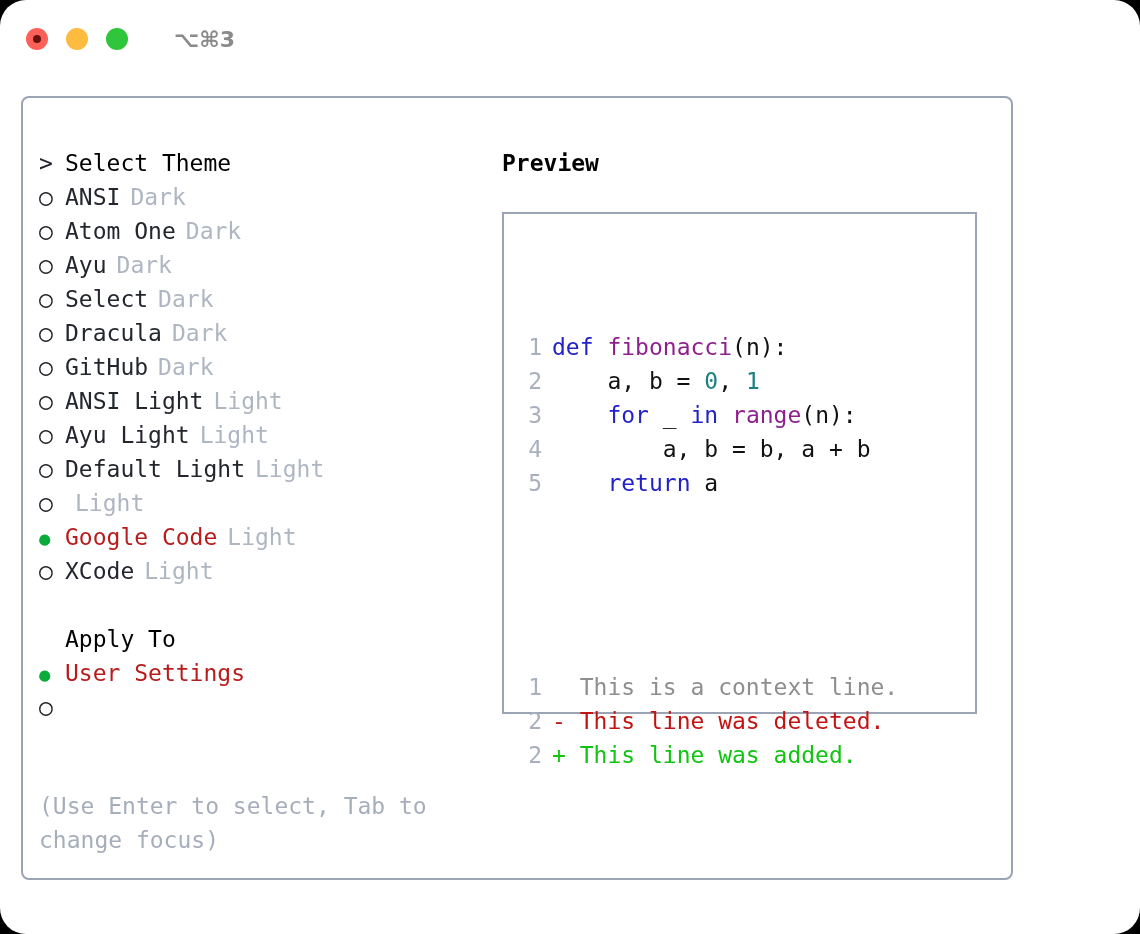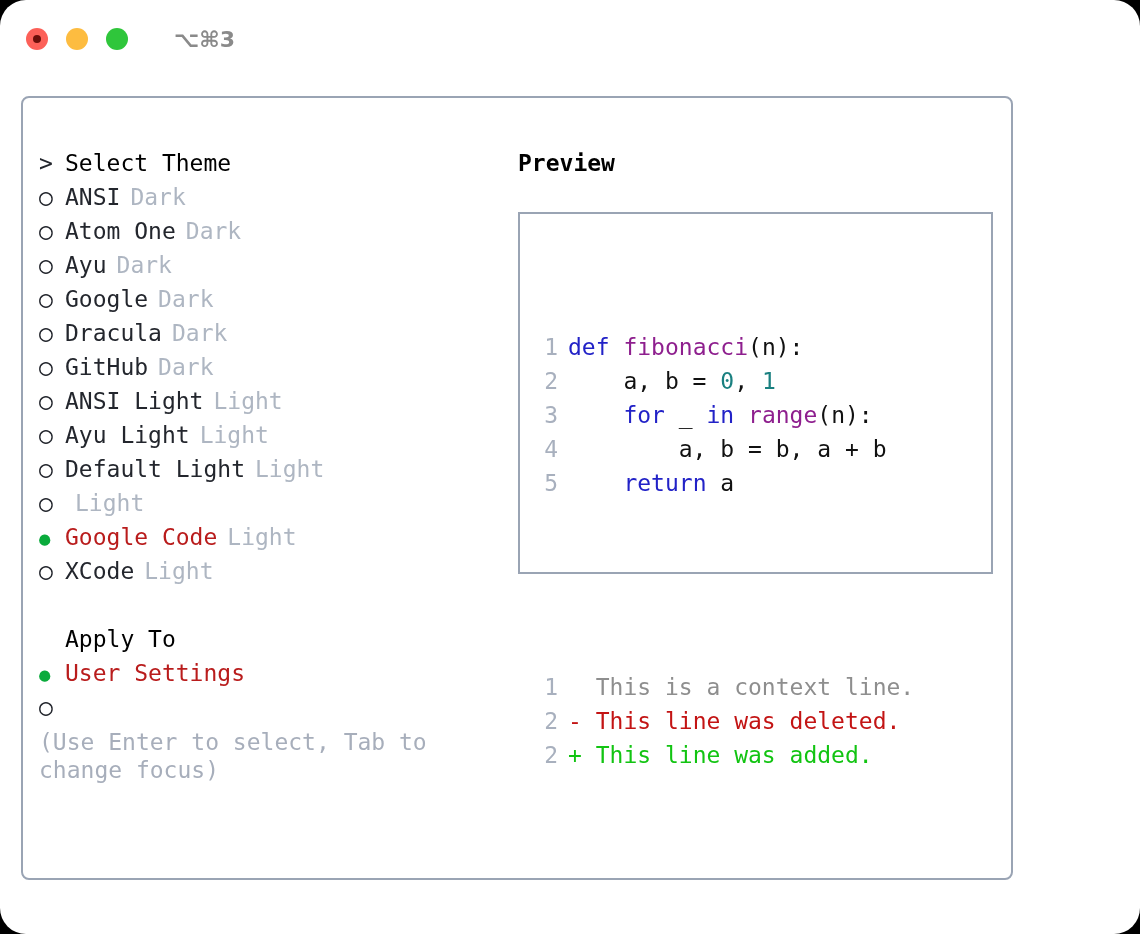--- a/index.html
+++ b/index.html
@@ -125,46 +125,45 @@
   .theme-name.is-selected { color: #b91c1c; }
   .theme-tag {
     color: #aeb6c2;
     margin-left: 10px;
   }
   .spacer-line { height: 34px; }
 
   #hint-text {
     position: absolute;
     left: 16px;
-    top: 630px;
+    top: 691px;
     width: 420px;
     font-size: 23px;
-    line-height: 28px;
+    line-height: 34px;
     color: #a7aebb;
     white-space: pre-wrap;
   }
 
   
   #preview-column {
     position: absolute;
     left: 479px;
     top: 48px;
     width: 490px;
-    margin-left: 16px;
   }
   #preview-heading {
     font-size: 23px;
     font-weight: 700;
     color: #000000;
     line-height: 34px;
   }
   #preview-box {
     margin-top: 32px;
     width: 475px;
-    height: 362px;
+    height: 502px;
     border: 2px solid #9aa4b4;
     box-sizing: border-box;
     background: #ffffff;
     position: relative;
   }
   #code-area {
     position: absolute;
     left: 16px;
     top: 48px;
     right: 8px;
@@ -212,21 +211,21 @@
 
         <div class="list-line">
           <span class="marker">&gt;</span>
           <span class="section-title">Select Theme</span>
         </div>
 
         <div id="theme-list">
             <div class="list-line"><span class="marker">○</span><span class="theme-name">ANSI</span><span class="theme-tag">Dark</span></div>
             <div class="list-line"><span class="marker">○</span><span class="theme-name">Atom One</span><span class="theme-tag">Dark</span></div>
             <div class="list-line"><span class="marker">○</span><span class="theme-name">Ayu</span><span class="theme-tag">Dark</span></div>
-            <div class="list-line"><span class="marker">○</span><span class="theme-name">Google</span><span class="theme-tag">Dark</span></div>
+            <div class="list-line"><span class="marker">○</span><span class="theme-name">Select</span><span class="theme-tag">Dark</span></div>
             <div class="list-line"><span class="marker">○</span><span class="theme-name">Dracula</span><span class="theme-tag">Dark</span></div>
             <div class="list-line"><span class="marker">○</span><span class="theme-name">GitHub</span><span class="theme-tag">Dark</span></div>
             <div class="list-line"><span class="marker">○</span><span class="theme-name">ANSI Light</span><span class="theme-tag">Light</span></div>
             <div class="list-line"><span class="marker">○</span><span class="theme-name">Ayu Light</span><span class="theme-tag">Light</span></div>
             <div class="list-line"><span class="marker">○</span><span class="theme-name">Default Light</span><span class="theme-tag">Light</span></div>
             <div class="list-line"><span class="marker">○</span><span class="theme-tag">Light</span></div>
             <div class="list-line"><span class="marker bullet-on">●</span><span class="theme-name is-selected">Google Code</span><span class="theme-tag">Light</span></div>
             <div class="list-line"><span class="marker">○</span><span class="theme-name">XCode</span><span class="theme-tag">Light</span></div>
           </div>
 

